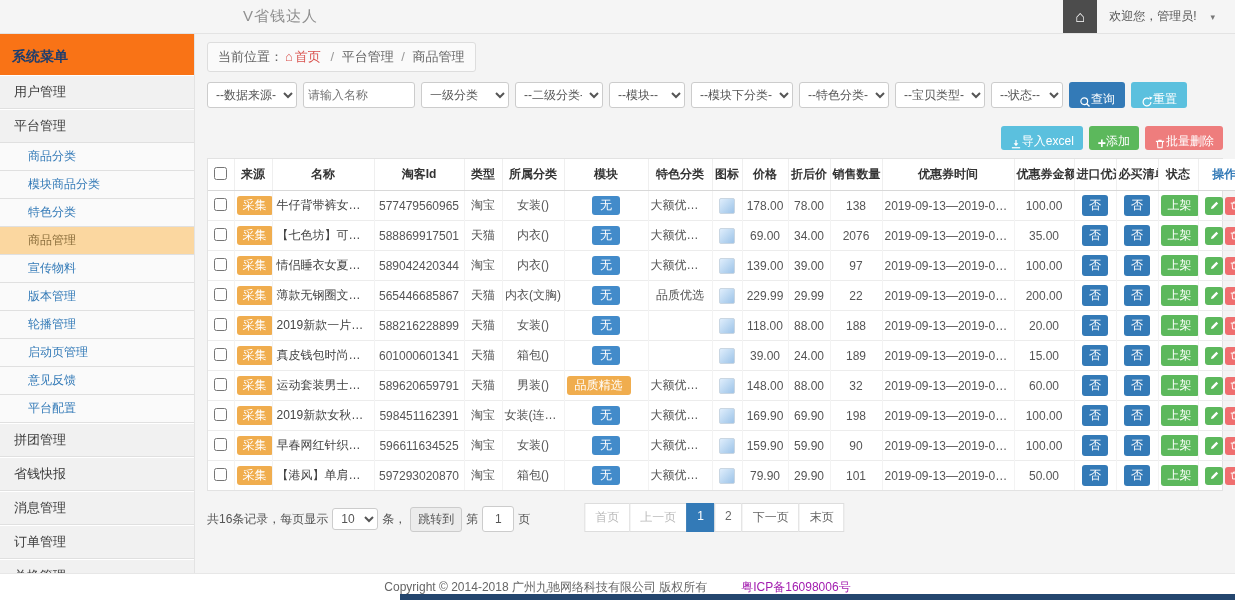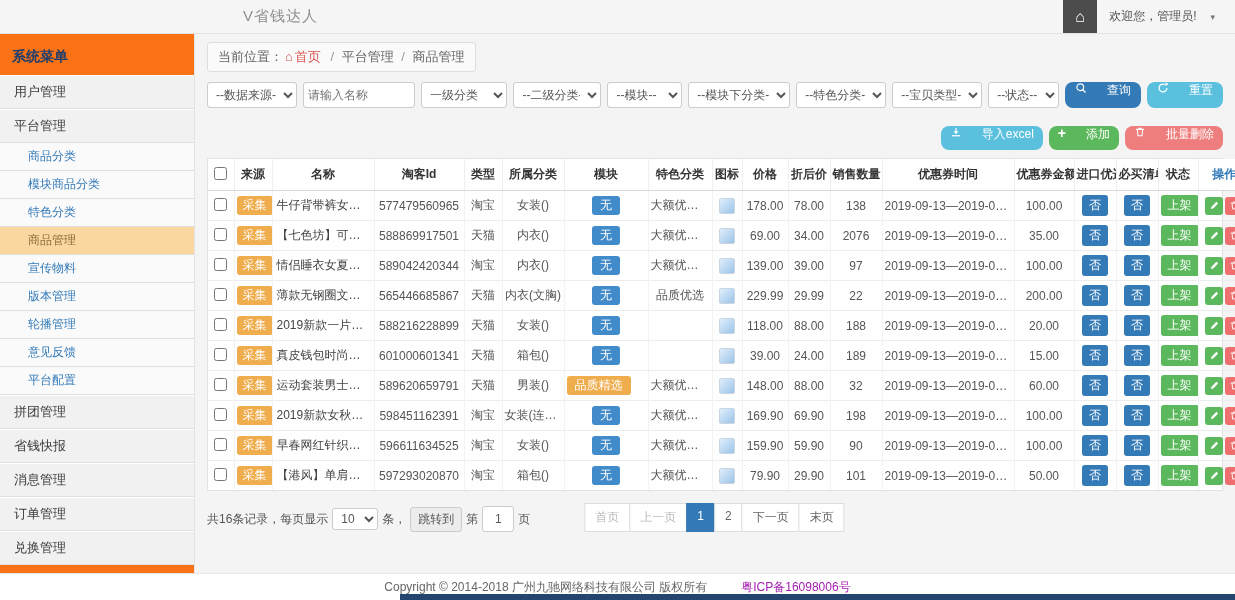--- a/index.html
+++ b/index.html
@@ -28,21 +28,21 @@
   
   .breadcrumb { display:inline-block; border:1px solid #ddd; border-radius:3px; background:#fafafa; padding:5px 10px; font-size:13px; color:#666; }
   .bc-home { color:#d9534f; cursor:pointer; margin:0 2px; }
   .bc-home-icon { margin-right:2px; }
   .bc-sep { color:#999; margin:0 4px; }
 
   
   .filters { display:flex; gap:6px; margin-top:10px; align-items:center; flex-wrap:nowrap; }
   .filter-fields { display:contents; }
   select, input[type="text"], .filter-input { height:26px; border:1px solid #ccc; border-radius:3px; background:#fff; font-size:12px; color:#555; padding:0 4px; font-family:inherit; }
-  .btn { height:26px; border:none; border-radius:8px; color:#fff; font-size:12px; padding:0 10px; display:inline-flex; align-items:flex-start; gap:20px; cursor:pointer; font-family:inherit; white-space:nowrap; }
+  .btn { height:26px; border:none; border-radius:3px; color:#fff; font-size:12px; padding:0 10px; display:inline-flex; align-items:flex-end; gap:0; cursor:pointer; font-family:inherit; white-space:nowrap; }
   .btn-blue { background:#337ab7; }
   .btn-teal { background:#5bc0de; }
   .btn-green { background:#5cb85c; }
   .btn-red { background:#ee7d7d; }
   .btn-sm { height:24px; padding:0 9px; }
   .plus { font-weight:bold; font-size:14px; line-height:1; }
 
   
   .action-bar { display:flex; justify-content:flex-end; gap:6px; margin-top:18px; }
 
@@ -106,20 +106,21 @@
     <nav id="sidebar-menu">
         <a class="menu-item top">用户管理</a>
         <a class="menu-item top">平台管理</a>
         <a class="menu-item sub">商品分类</a>
         <a class="menu-item sub">模块商品分类</a>
         <a class="menu-item sub">特色分类</a>
         <a class="menu-item sub active">商品管理</a>
         <a class="menu-item sub">宣传物料</a>
         <a class="menu-item sub">版本管理</a>
         <a class="menu-item sub">轮播管理</a>
+        <a class="menu-item sub">启动页管理</a>
         <a class="menu-item sub">意见反馈</a>
         <a class="menu-item sub">平台配置</a>
         <a class="menu-item top">拼团管理</a>
         <a class="menu-item top">省钱快报</a>
         <a class="menu-item top">消息管理</a>
         <a class="menu-item top">订单管理</a>
         <a class="menu-item top">兑换管理</a>
       </nav>
   </aside>
 

